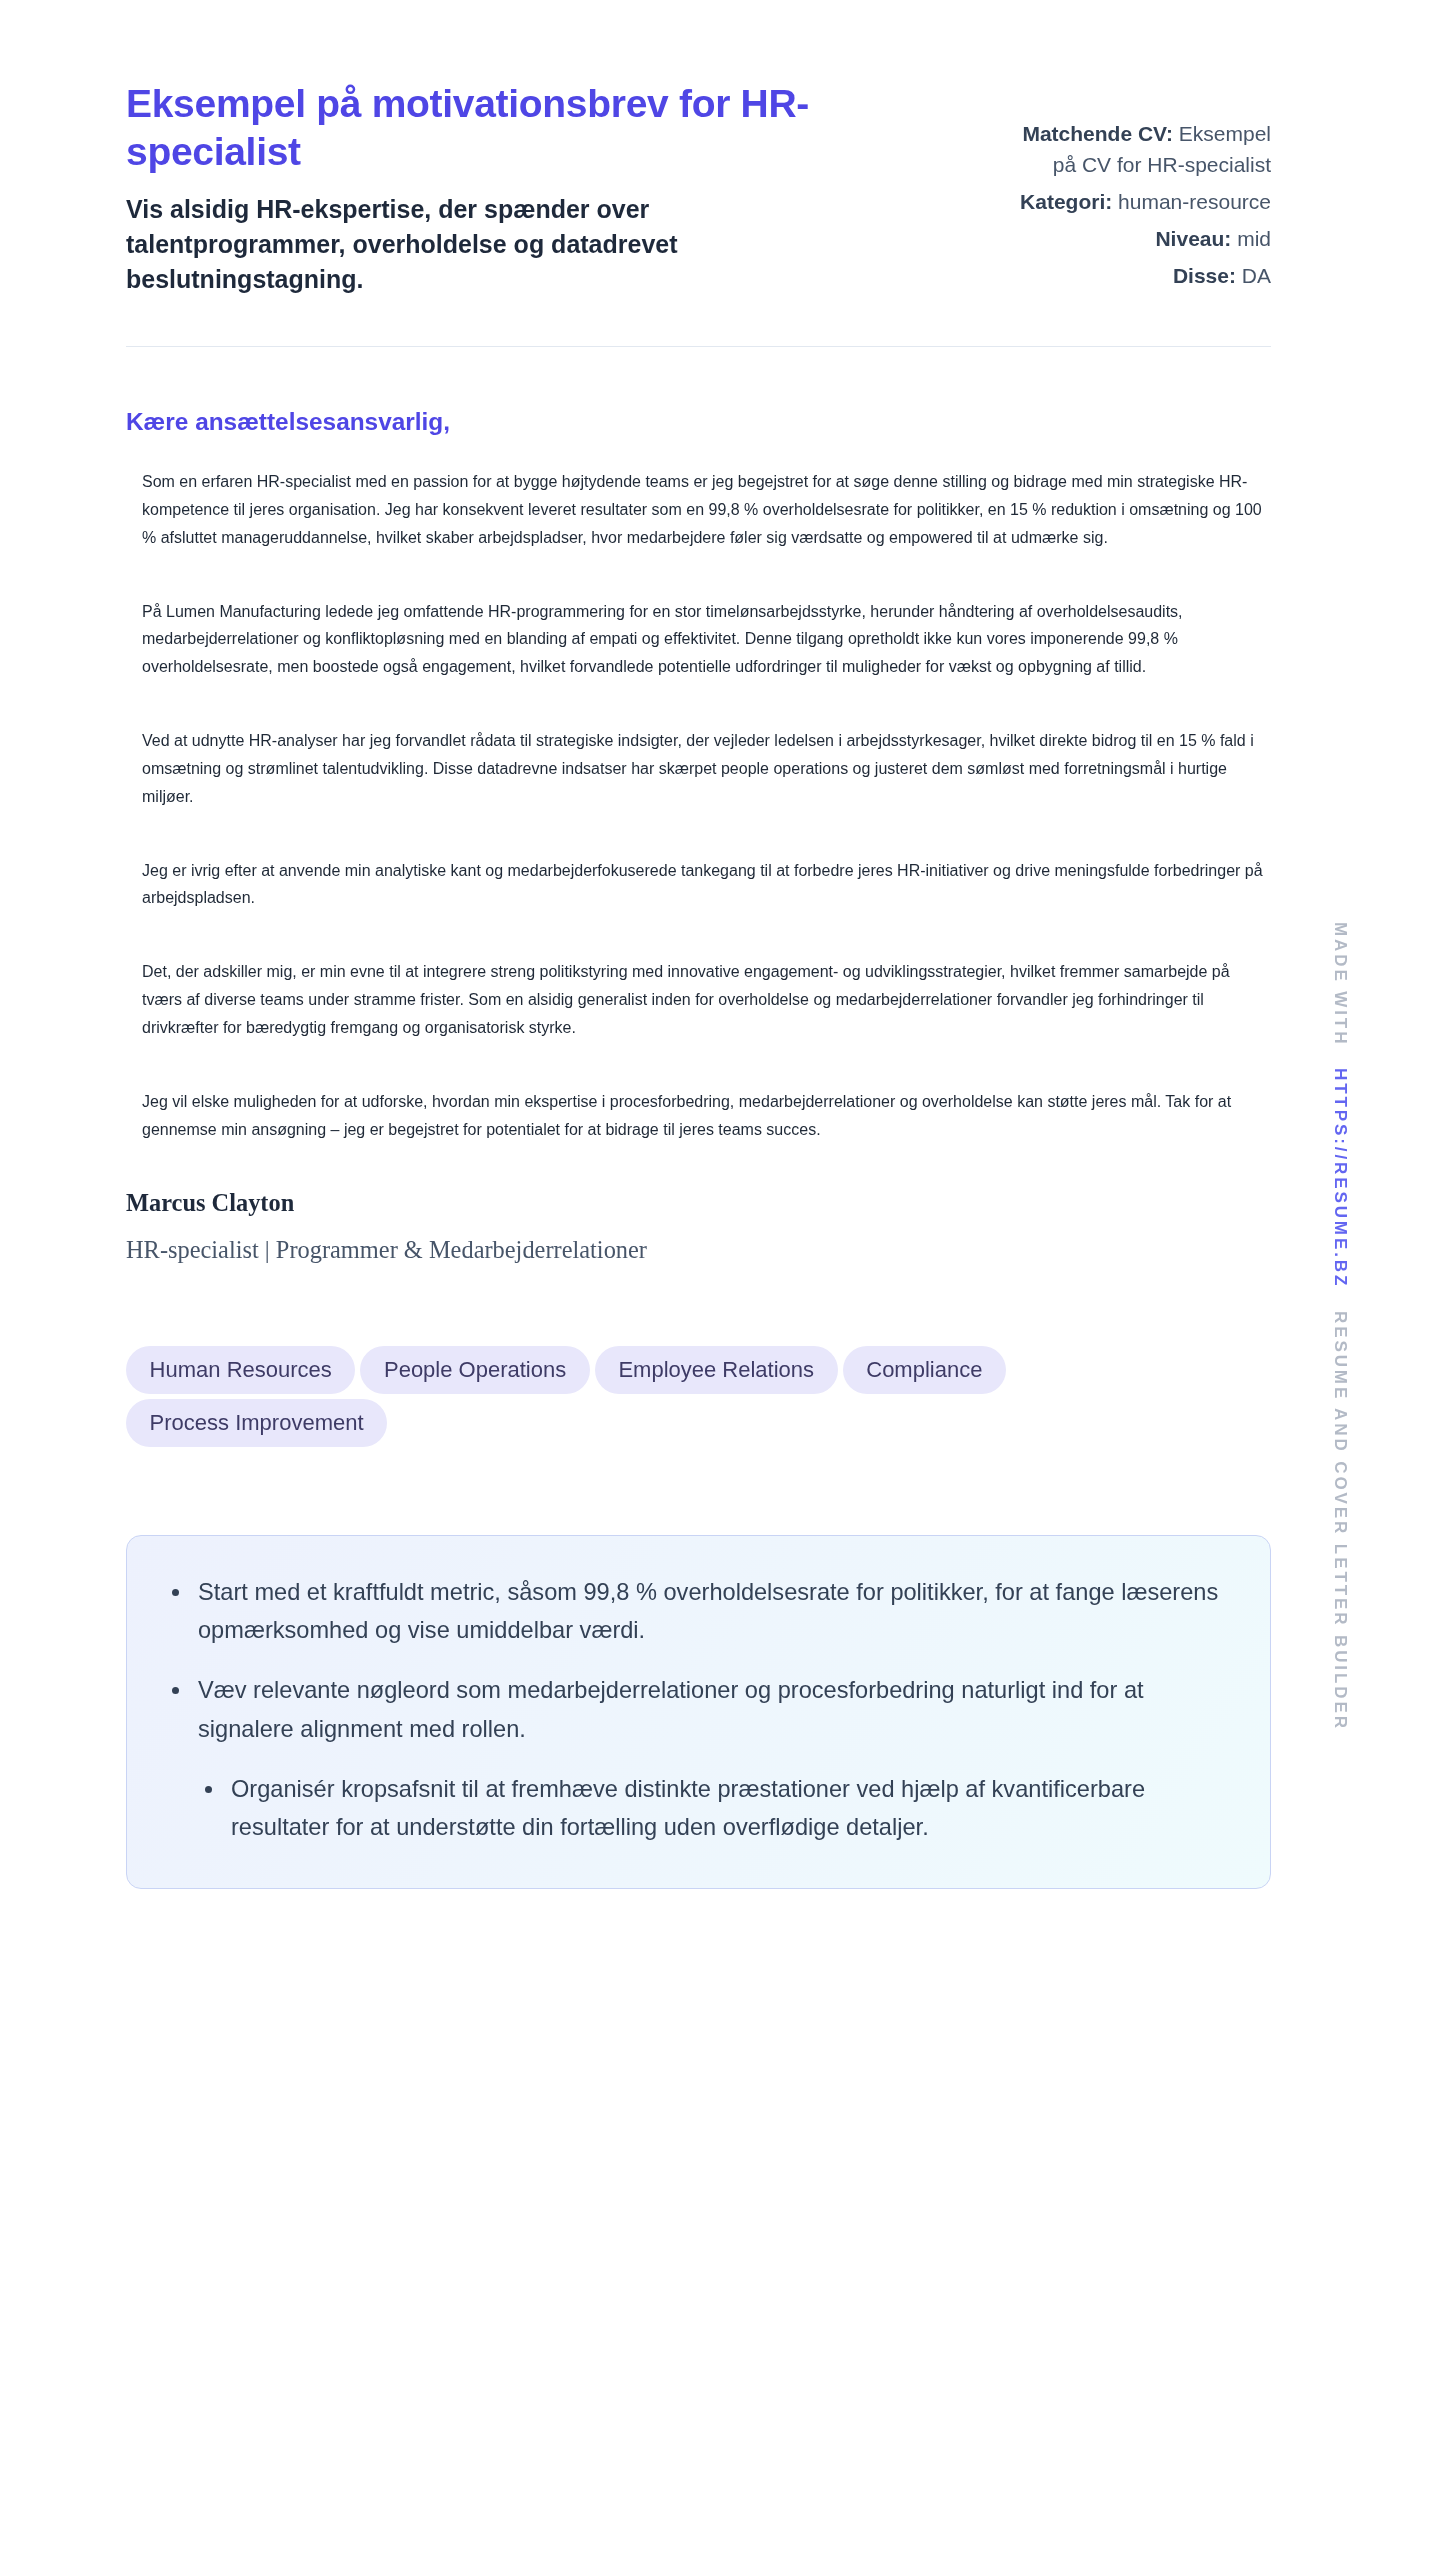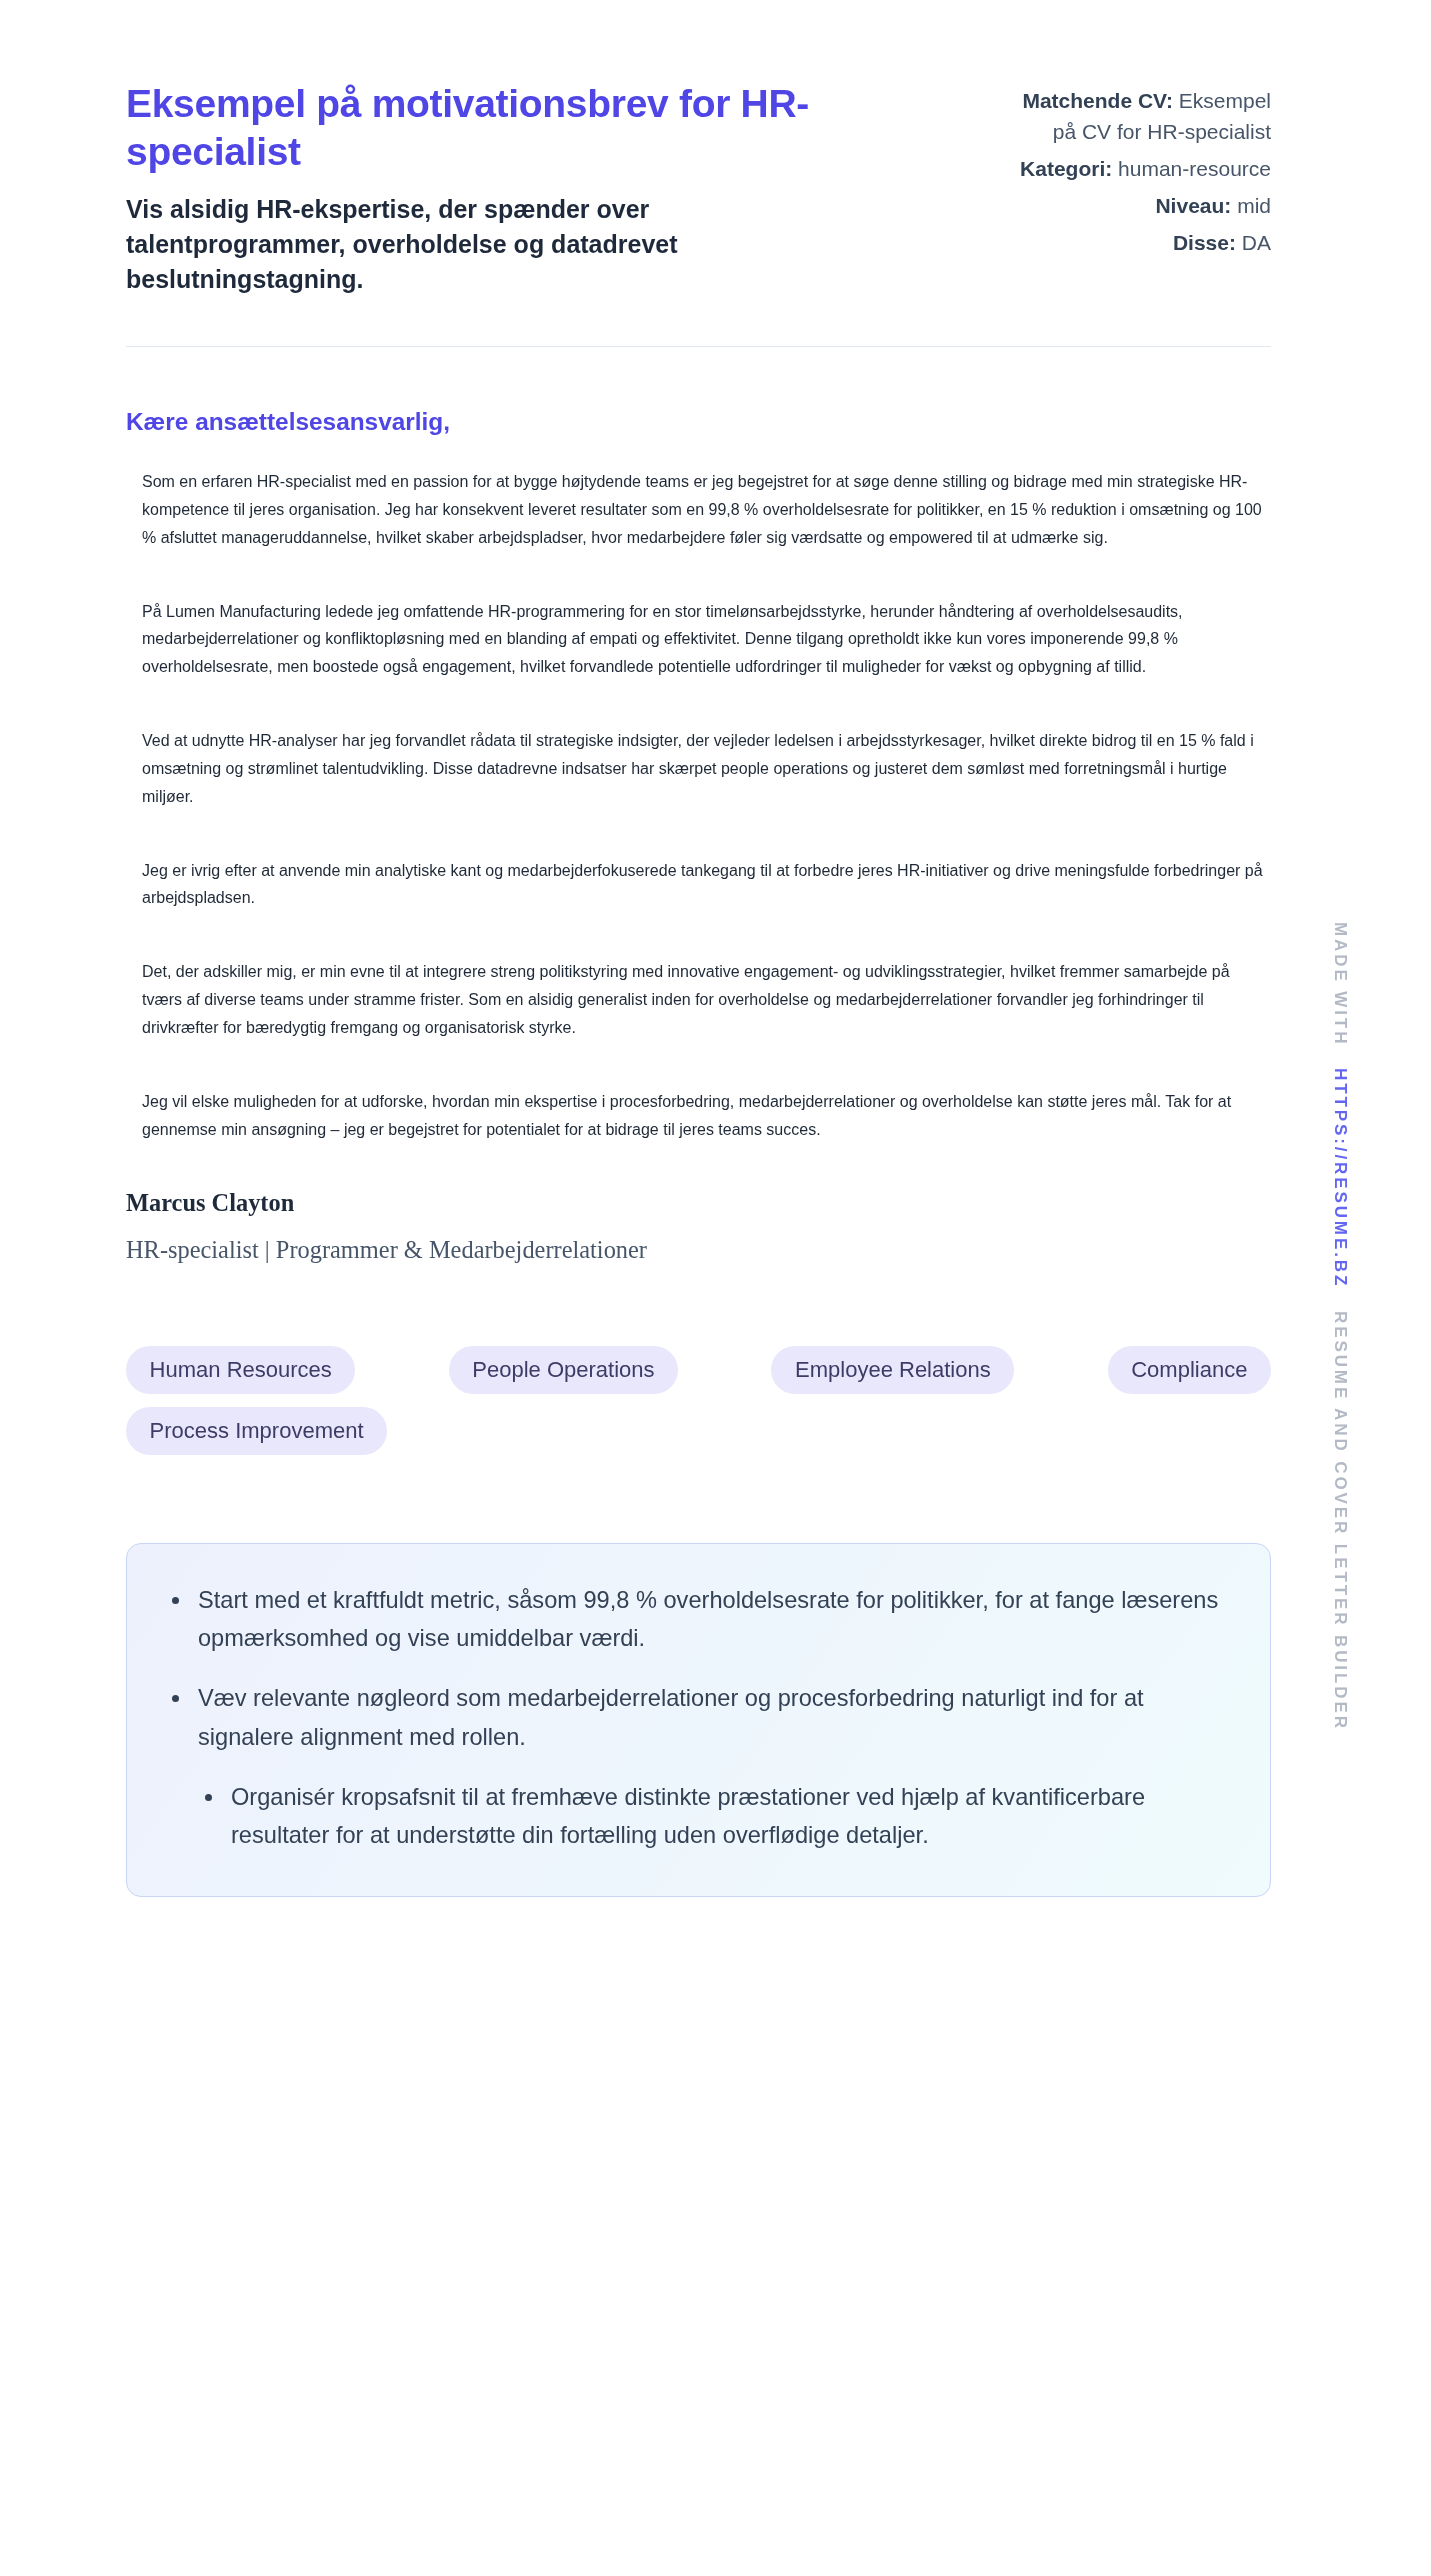--- a/index.html
+++ b/index.html
@@ -18,21 +18,21 @@
   .container {
     width: 1145px;
     margin-left: 126px;
     padding-top: 80px;
   }
 
   
   .header {
     display: flex;
     justify-content: space-between;
-    align-items: flex-start;
+    align-items: flex-end;
     gap: 34px;
   }
   .header-left { flex: 1 1 auto; max-width: 850px; }
   h1.title {
     margin: 0;
     font-size: 39px;
     line-height: 1.22;
     font-weight: 700;
     color: #4f46e5;
     letter-spacing: -0.3px;
@@ -87,22 +87,21 @@
     margin: 18.5px 0 0 0;
     font-size: 24.4px;
     color: #475569;
   }
 
   
   .tags {
     margin-top: 82px;
     display: flex;
     flex-wrap: wrap;
-    gap: 13px;
-    justify-content: space-between;
+    gap: 5px;
   }
   .tag {
     display: inline-block;
     background: #e8e7fb;
     color: #3e3b66;
     font-size: 22px;
     font-weight: 500;
     padding: 11px 23.6px;
     border-radius: 841px;
     white-space: nowrap;

